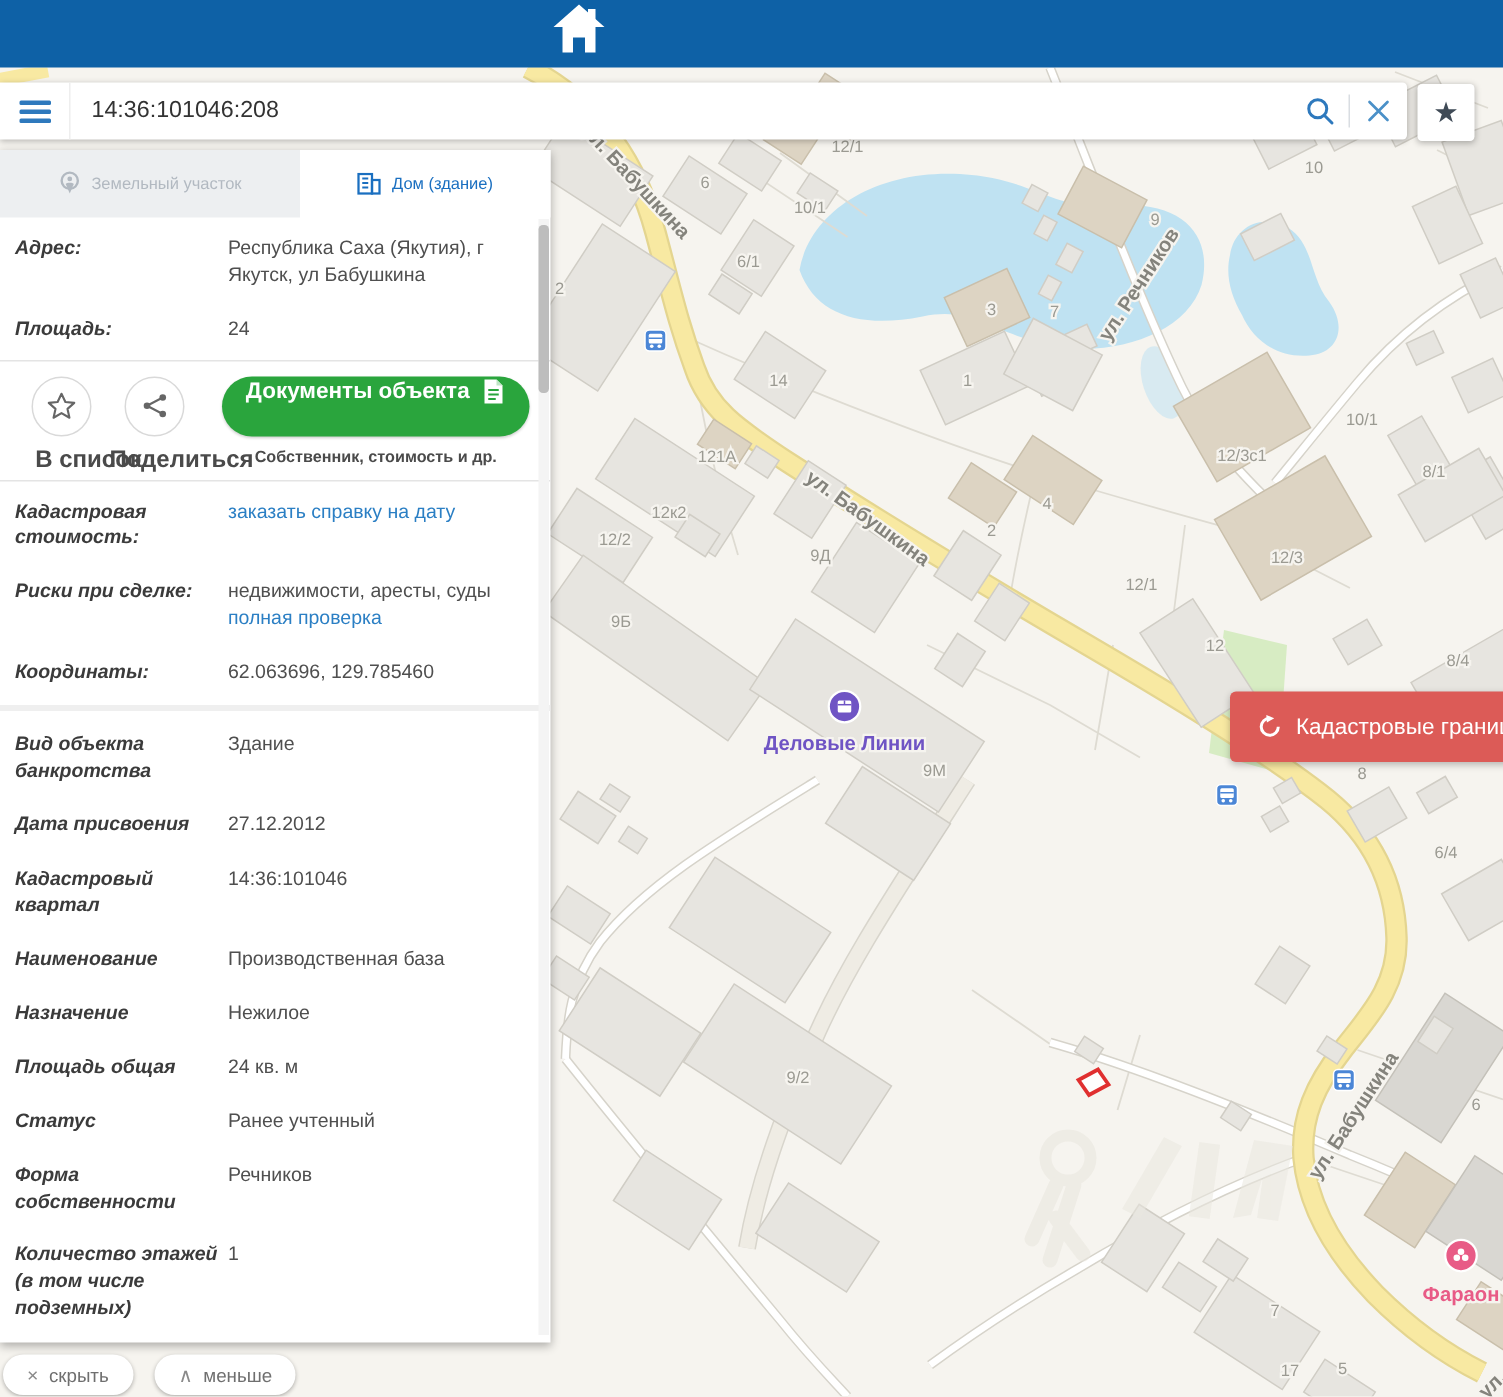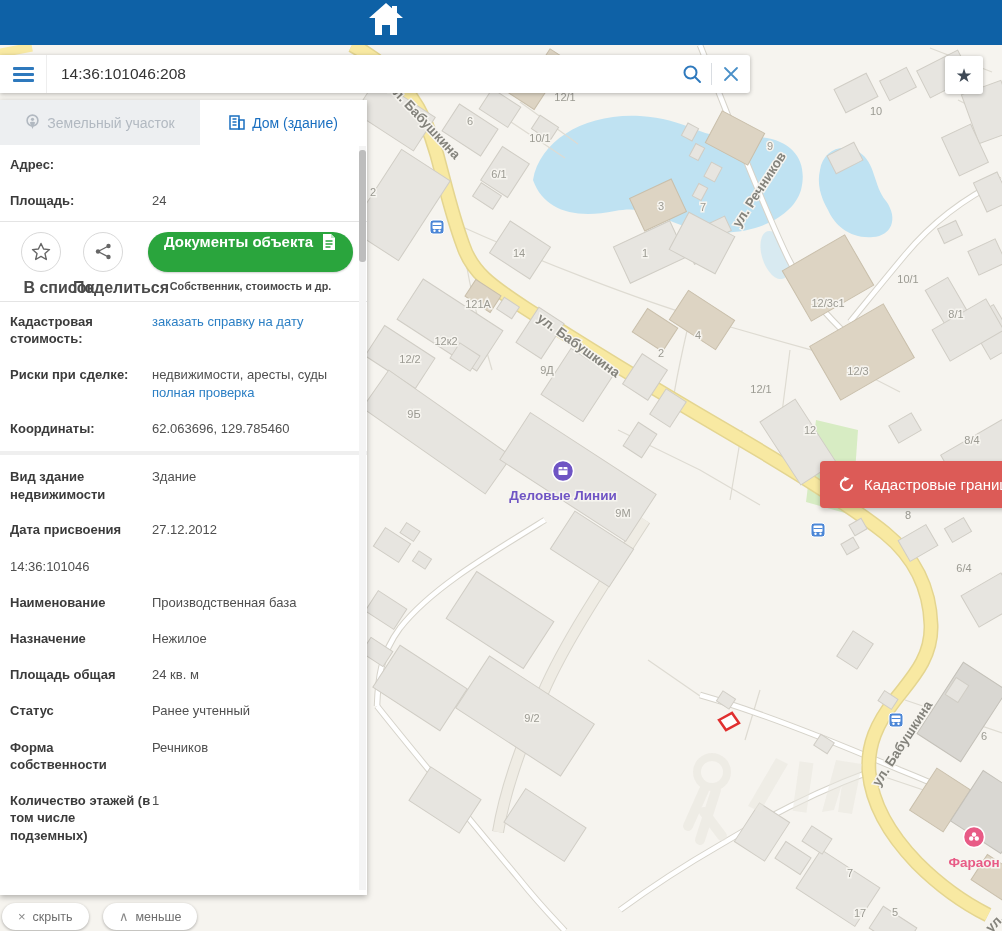--- a/index.html
+++ b/index.html
@@ -10,41 +10,41 @@
   #home-ic{position:absolute;left:366px;top:1px;}
   
   #map{position:absolute;left:0;top:45px;z-index:1;}
   .street{font-size:13.5px;font-weight:bold;fill:#84837c;stroke:#f6f4ef;stroke-width:3px;paint-order:stroke;text-anchor:middle;}
   .hnum{font-size:11px;fill:#9b9a92;stroke:#f6f4ef;stroke-width:3px;paint-order:stroke;text-anchor:middle;}
   .poilbl{font-size:13.5px;font-weight:bold;stroke:#f6f4ef;stroke-width:3px;paint-order:stroke;text-anchor:middle;}
   .b-g{fill:#e7e5e0;stroke:#d0cdc5;stroke-width:1;}
   .b-b{fill:#ddd4c3;stroke:#c9bfab;stroke-width:1;}
   .b-d{fill:#d9d7d2;stroke:#c4c1b9;stroke-width:1;}
   
-  #searchbar{position:absolute;left:0;top:55px;width:750px;height:38px;background:#fff;z-index:40;
+  #searchbar{position:absolute;left:0;top:55px;width:938px;height:38px;background:#fff;z-index:40;
       border-radius:0 3px 3px 0;box-shadow:0 1px 4px rgba(0,0,0,.28);display:flex;align-items:center;}
   #burger{width:46px;height:100%;display:flex;align-items:center;justify-content:center;cursor:pointer;border-right:1px solid #eee;}
   #burger div{width:21px;}
   #burger div span{display:block;height:3px;background:#2e79bd;margin:3px 0;border-radius:1px;}
   #search-input{flex:1;border:0;outline:none;font-size:15.5px;color:#333;padding:0 10px 0 14px;font-family:inherit;background:transparent;}
   .sb-ic{width:38px;height:100%;display:flex;align-items:center;justify-content:center;cursor:pointer;}
   #sb-sep{width:1px;height:22px;background:#d9dde2;}
   #star-btn{position:absolute;left:945px;top:56px;width:38px;height:38px;background:#fff;border-radius:3px;
       box-shadow:0 1px 4px rgba(0,0,0,.28);z-index:40;display:flex;align-items:center;justify-content:center;
       color:#3f4a56;font-size:19px;cursor:pointer;}
   
   #panel{position:absolute;left:0;top:100px;width:367px;height:795px;background:#fff;z-index:35;
       box-shadow:0 2px 6px rgba(0,0,0,.3);}
   #tabs{display:flex;height:45px;}
-  .tab{display:flex;align-items:center;justify-content:center;gap:7px;font-size:14px;cursor:pointer;}
+  .tab{display:flex;align-items:center;justify-content:center;gap:7px;font-size:11px;cursor:pointer;}
   #tab-parcel{width:200px;background:#edeff1;color:#b2b9c1;}
   #tab-house{flex:1;background:#fff;color:#1a6fc0;}
   #pbody{position:relative;padding:2px 14px 0 10px;height:746px;overflow:hidden;}
   .prow{display:flex;padding:9px 0;}
-  .plbl{width:142px;flex:0 0 142px;font-weight:bold;font-size:13px;color:#3b3b3b;line-height:1.35;}
+  .plbl{width:142px;flex:0 0 142px;font-weight:bold;font-size:13px;color:#3b3b3b;line-height:1.35;font-style:italic;}
   .pval{flex:1;font-size:13px;color:#4f4f4f;line-height:1.4;}
   .plink{color:#2b7fc4;text-decoration:none;cursor:pointer;}
   .sep{border:0;border-top:1px solid #e4e4e4;margin:2px -14px 2px -10px;}
   .sep-thick{border:0;border-top:4px solid #efefef;margin:4px -14px 4px -10px;}
   #actions{display:flex;align-items:flex-start;padding:8px 0 2px;}
   .act{display:flex;flex-direction:column;align-items:center;width:62px;cursor:pointer;}
   .act-circle{width:38px;height:38px;border:1px solid #d9d9d9;border-radius:50%;display:flex;align-items:center;justify-content:center;background:#fff;}
   .act-lbl{font-size:16px;font-weight:bold;color:#4a4a4a;margin-top:7px;white-space:nowrap;padding-left:36px;}
   #docs-wrap{display:flex;flex-direction:column;align-items:center;margin-left:14px;flex:1;}
   #docs-btn{background:#2aa53d;border:none;border-radius:21px;height:40px;width:100%;color:#fff;
@@ -355,20 +355,21 @@
         <rect x="10" y="5" width="5" height="9" fill="none" stroke="#1a6fc0" stroke-width="1.5"></rect>
         <path d="M3.5,4 h4 M3.5,7 h4 M3.5,10 h4" stroke="#1a6fc0" stroke-width="1.3"></path>
       </svg>
       <span>Дом (здание)</span>
     </div>
   </div>
   <div id="pbody">
     <div id="rows-top">
         <div class="prow">
           <div class="plbl">Адрес:</div>
+          <div class="pval"><span>Республика Саха (Якутия), г Якутск, ул Бабушкина</span></div>
         </div>
         <div class="prow">
           <div class="plbl">Площадь:</div>
           <div class="pval"><span>24</span></div>
         </div>
       </div>
     <hr class="sep">
     <div id="actions">
       <div class="act">
         <div class="act-circle">
@@ -412,28 +413,29 @@
           <div class="pval"><span>недвижимости, аресты, суды</span><br><a class="plink">полная проверка</a></div>
         </div>
         <div class="prow">
           <div class="plbl">Координаты:</div>
           <div class="pval"><span>62.063696, 129.785460</span></div>
         </div>
       </div>
     <hr class="sep-thick">
     <div id="rows-main">
         <div class="prow">
-          <div class="plbl">Вид здание недвижимости</div>
+          <div class="plbl">Вид объекта банкротства</div>
           <div class="pval"><span>Здание</span></div>
         </div>
         <div class="prow">
           <div class="plbl">Дата присвоения</div>
           <div class="pval"><span>27.12.2012</span></div>
         </div>
         <div class="prow">
+          <div class="plbl">Кадастровый квартал</div>
           <div class="pval"><span>14:36:101046</span></div>
         </div>
         <div class="prow">
           <div class="plbl">Наименование</div>
           <div class="pval"><span>Производственная база</span></div>
         </div>
         <div class="prow">
           <div class="plbl">Назначение</div>
           <div class="pval"><span>Нежилое</span></div>
         </div>

